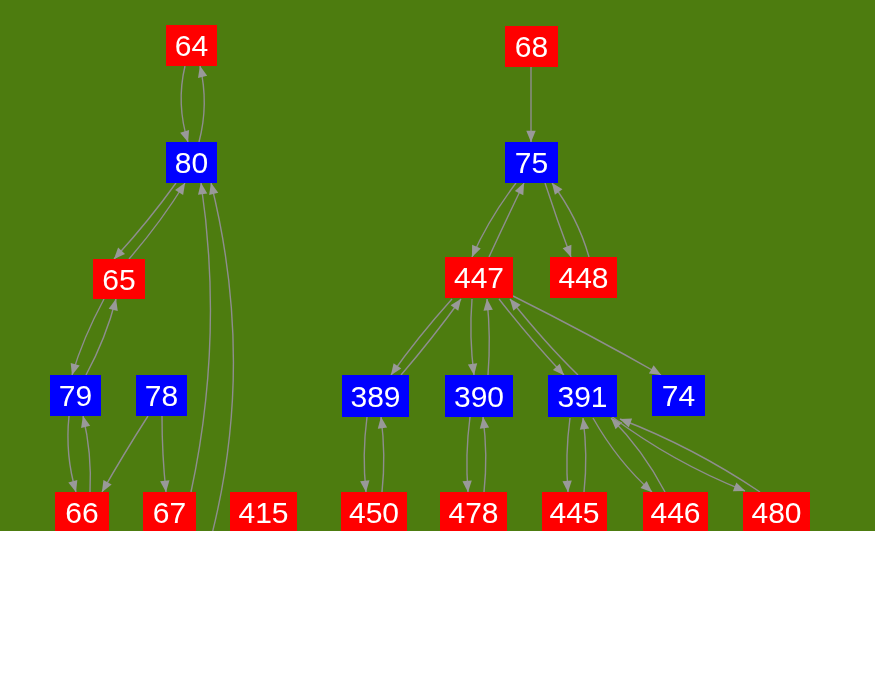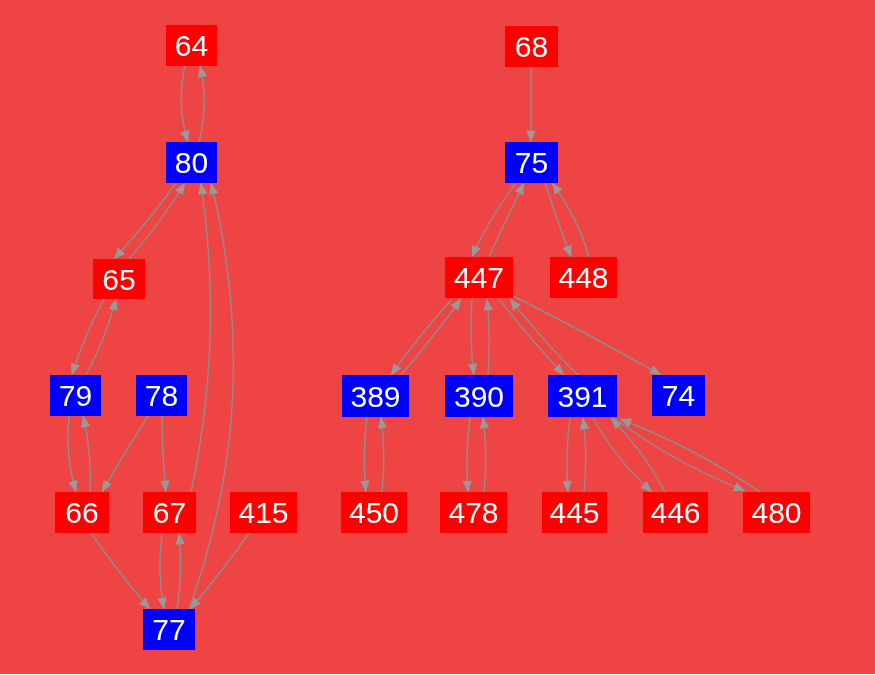--- a/index.html
+++ b/index.html
@@ -3,22 +3,22 @@
 <meta charset="utf-8">
 <style>
   html, body {
     margin: 0;
     padding: 0;
     background: #ffffff;
   }
   .frame {
     position: relative;
     width: 875px;
-    height: 674px;
-    background: #ef4444;
+    height: 531px;
+    background: #4d7c0f;
     overflow: hidden;
   }
   .edge {
     fill: none;
     stroke: #8e8e8e;
     stroke-width: 1.4;
   }
   .node-rect {
     stroke: none;
   }

